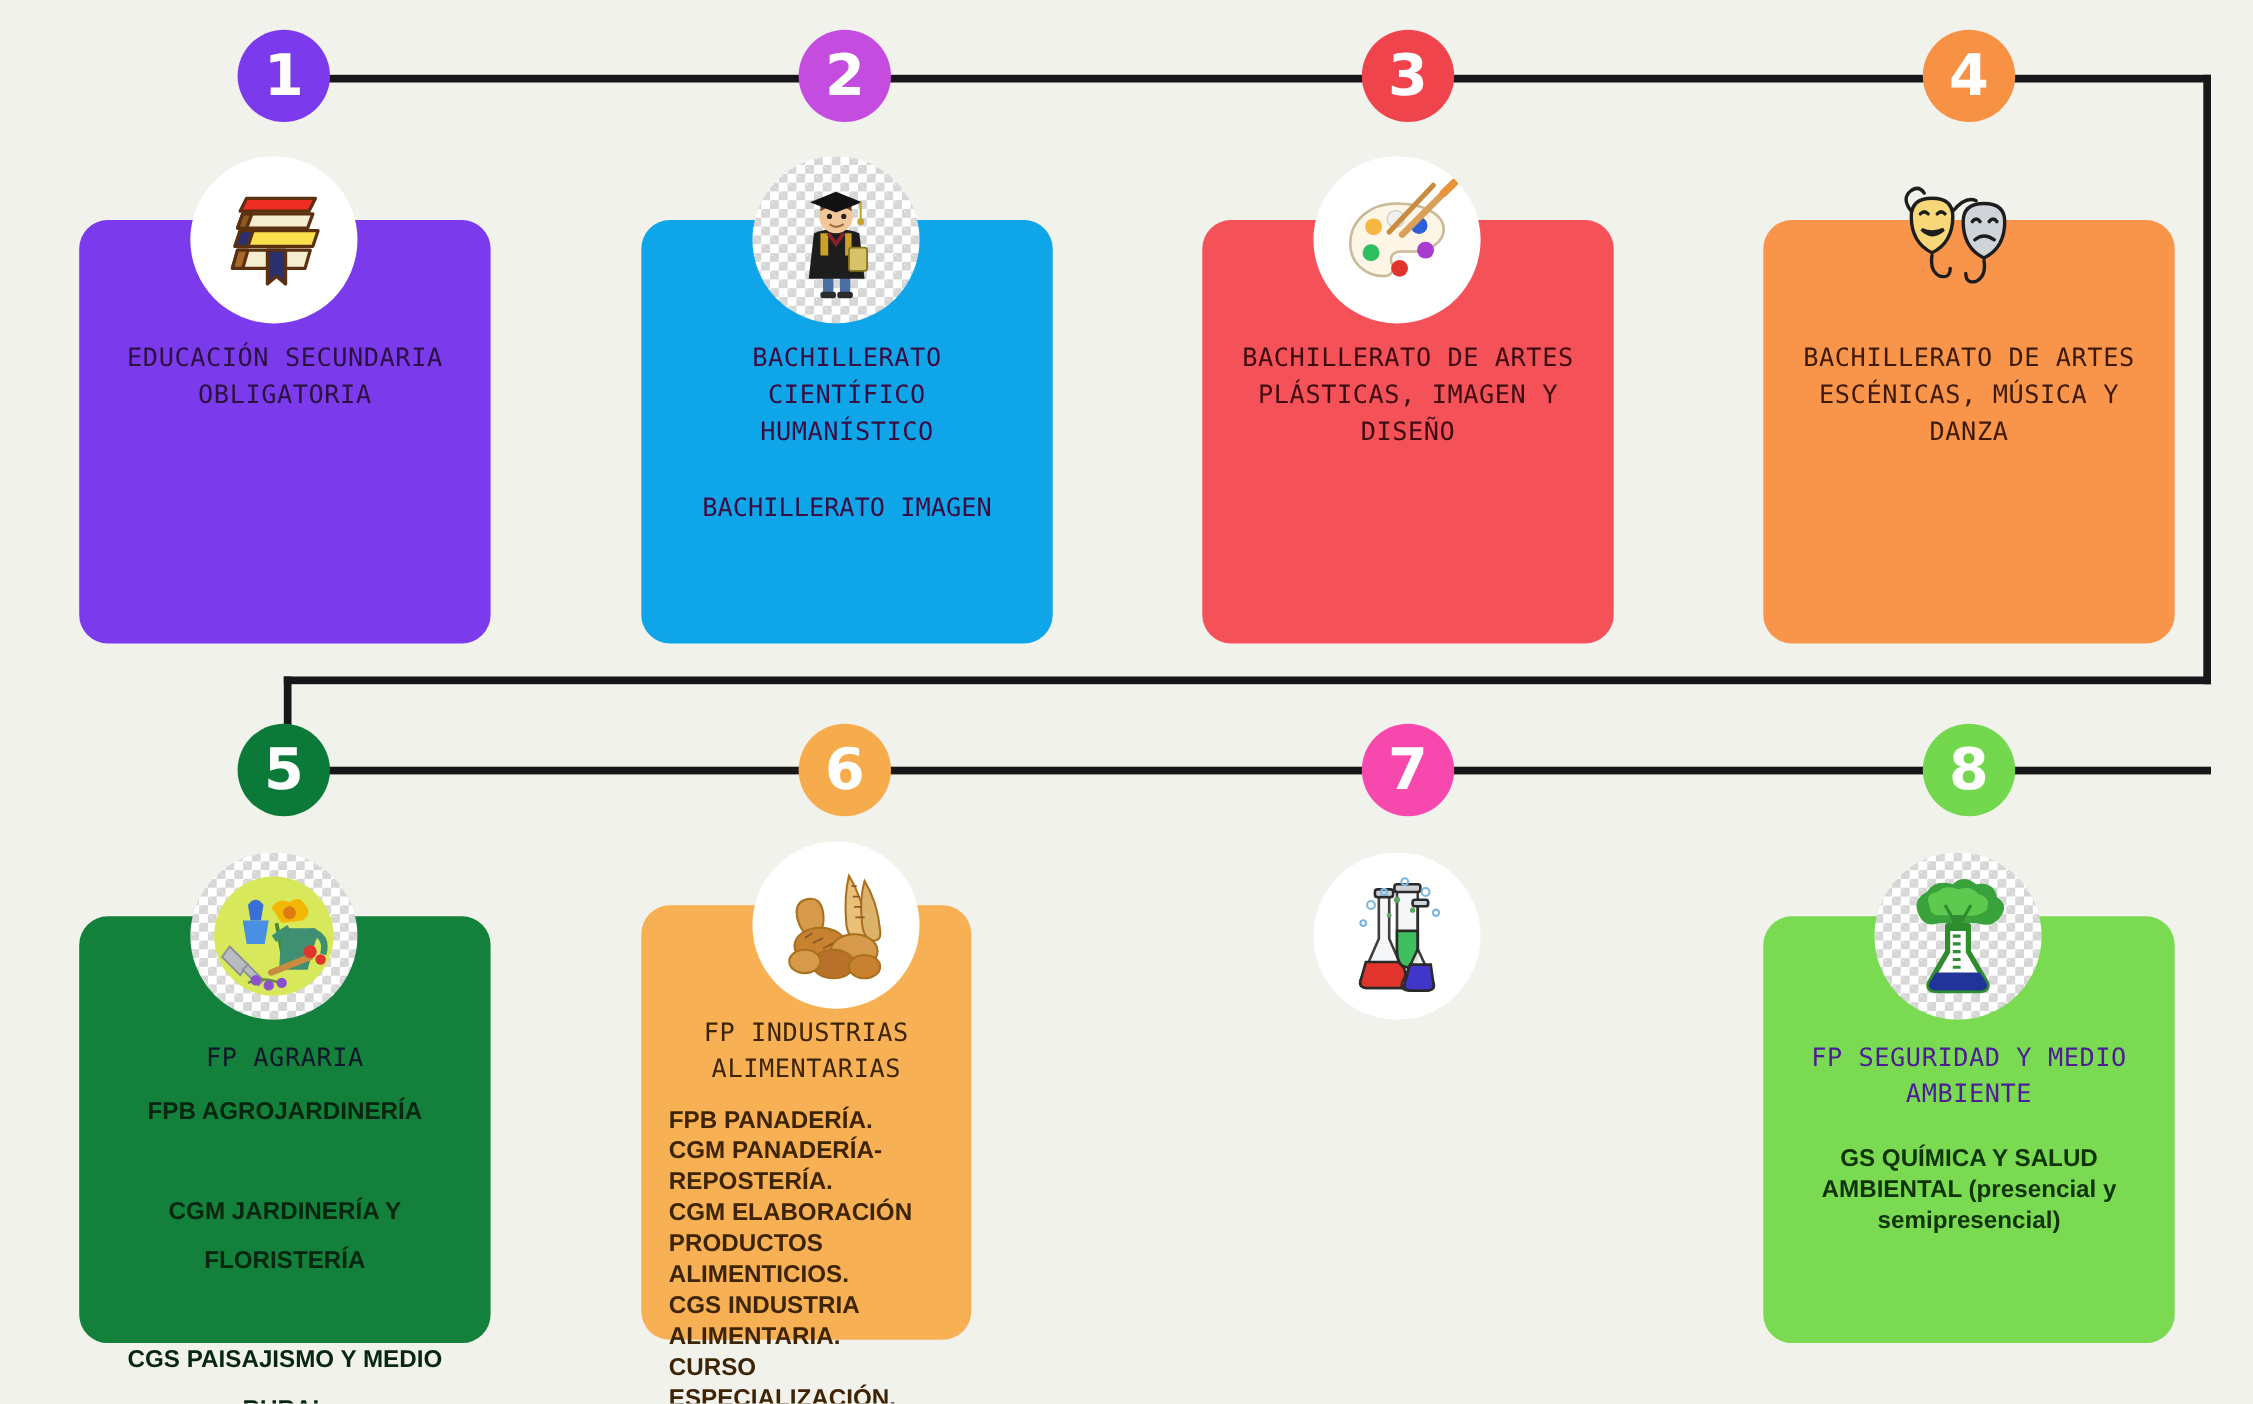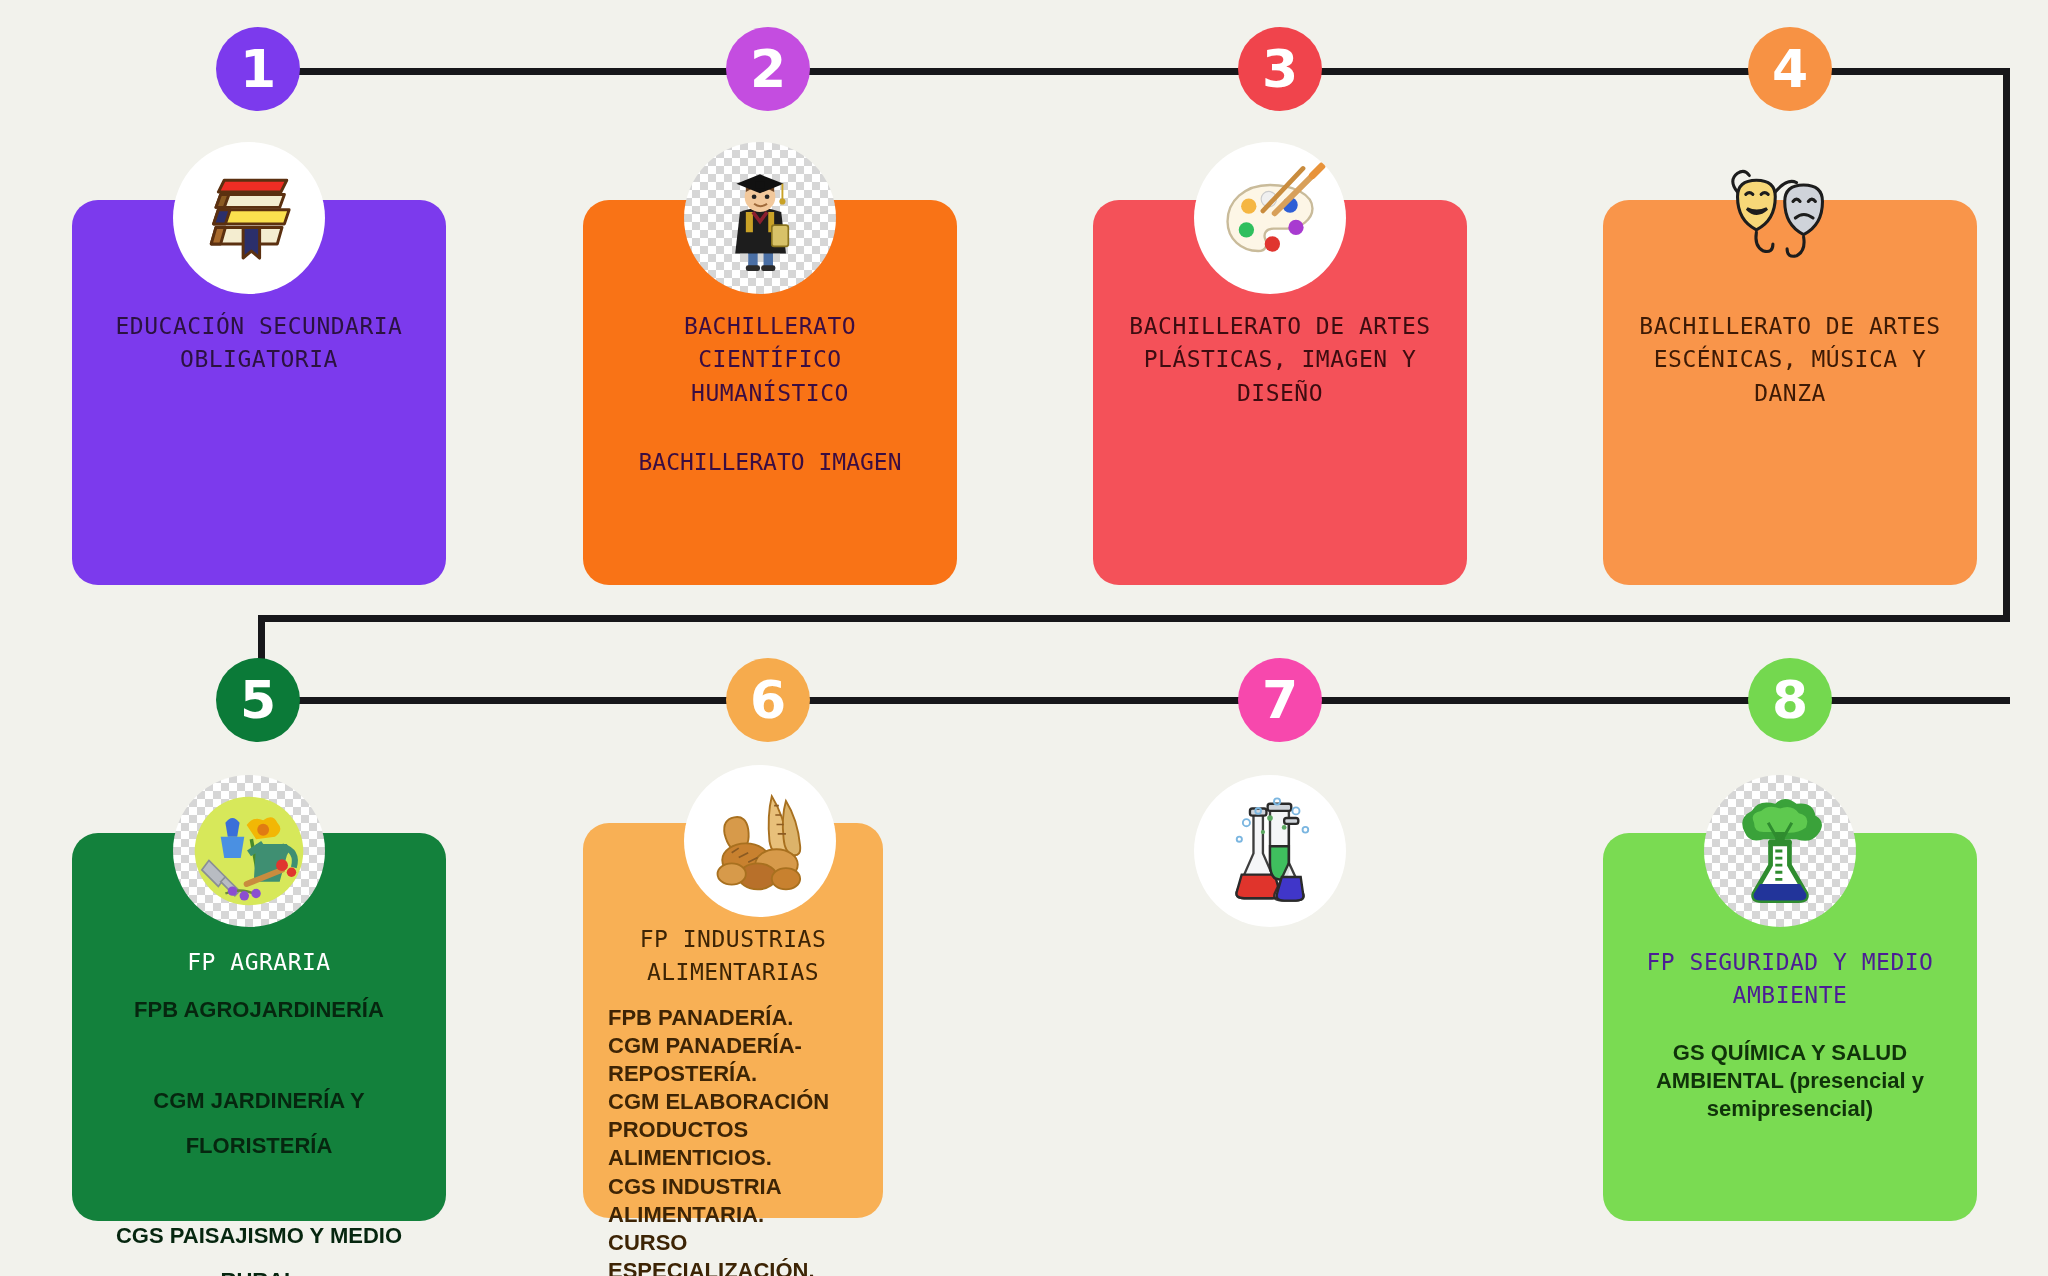--- a/index.html
+++ b/index.html
@@ -121,21 +121,21 @@
         <path d="M22 41 L26 30 L33 30 L29 41 Z" fill="#8a5a22"></path>
         <path d="M24 28 L29 18 L82 18 L77 28 Z" fill="#ee2d24"></path>
         <path d="M45 58 L45 84 L52 78 L59 84 L59 58 Z" fill="#2b2f6b"></path>
       </g>
     </svg>
   </div>
 
   <div class="badge" style="left:726px; top:27px; background:#c44de0;">
     <span>2</span>
   </div>
-  <div class="card" style="left:583px; top:200px; width:374px; height:385px; background:#f97316; padding-top:110px;">
+  <div class="card" style="left:583px; top:200px; width:374px; height:385px; background:#0ea5e9; padding-top:110px;">
     <div class="card-title" style="color:#3a0d42; white-space:pre-line;">BACHILLERATO
 CIENTÍFICO
 HUMANÍSTICO</div>
     <div class="card-sub" style="color:#3a0d42;">BACHILLERATO IMAGEN</div>
   </div>
   <div class="medallion checker" style="left:684px; top:142px;">
     <svg viewBox="0 0 100 100">
       <rect x="40" y="74" width="8" height="18" fill="#4a6fa5"></rect>
       <rect x="53" y="74" width="8" height="18" fill="#4a6fa5"></rect>
       <rect x="38" y="90" width="12" height="5" rx="2" fill="#2b2b2b"></rect>
@@ -206,21 +206,21 @@
         <path d="M30 62 Q28 74 36 78 Q44 80 44 72"></path>
         <path d="M70 66 Q72 78 64 82 Q56 84 56 76"></path>
       </g>
     </svg>
   </div>
 
   <div class="badge" style="left:216px; top:658px; background:#0b7a38;">
     <span>5</span>
   </div>
   <div class="card" style="left:72px; top:833px; width:374px; height:388px; background:#13813c; padding-top:113px;">
-    <div class="card-title" style="color:#ffffff; white-space:pre-line;">FP AGRARIA</div>
+    <div class="card-title" style="color:#0f172a; white-space:pre-line;">FP AGRARIA</div>
     <div class="card-body body-center spaced" style="color:#06260f; margin-top:8px;">FPB AGROJARDINERÍA
 
 CGM JARDINERÍA Y
 FLORISTERÍA
 
 CGS PAISAJISMO Y MEDIO
 RURAL</div>
   </div>
   <div class="medallion checker" style="left:173px; top:775px;">
     <svg viewBox="0 0 100 100">

